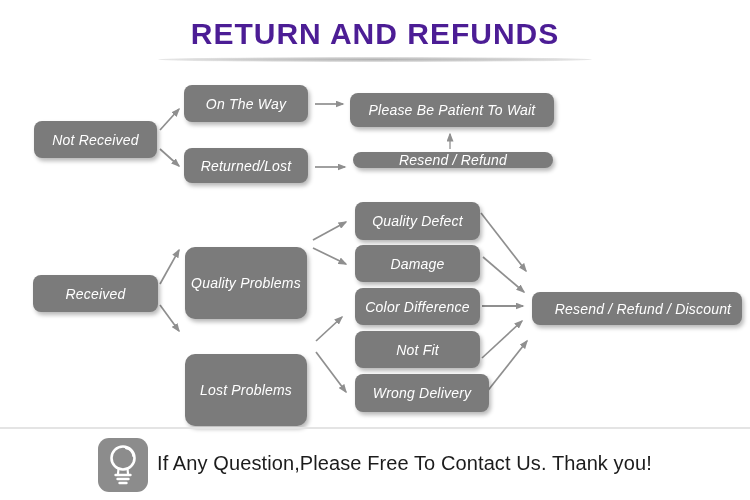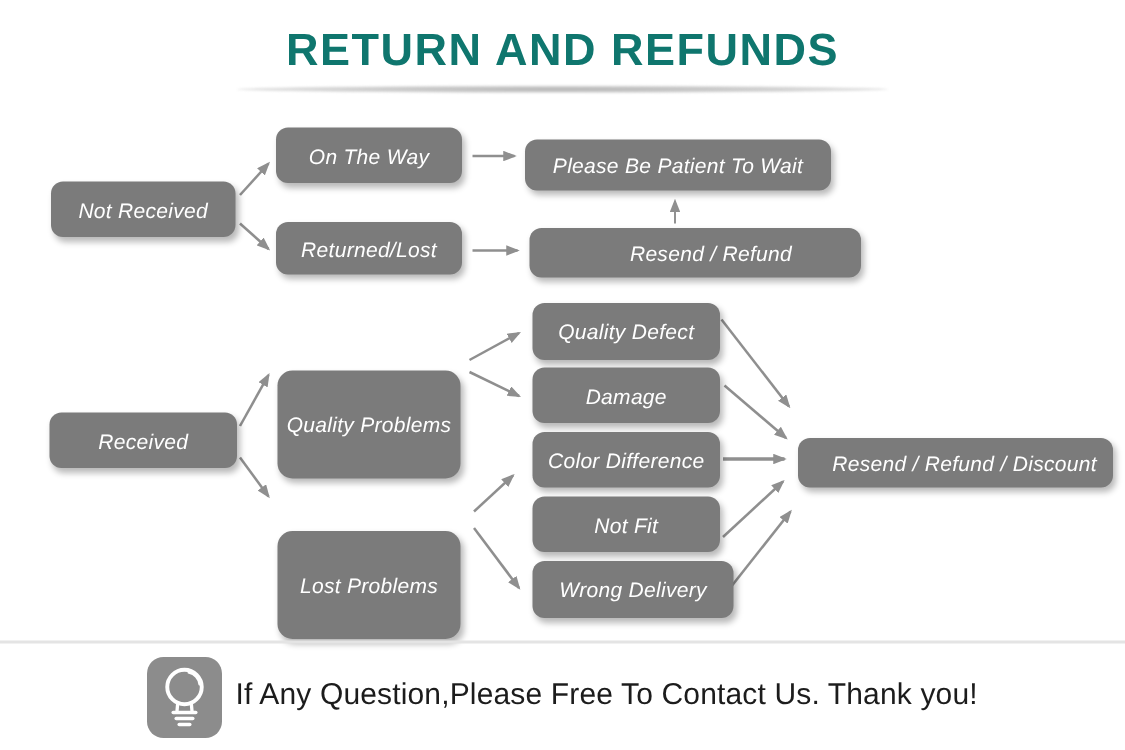--- a/index.html
+++ b/index.html
@@ -2,38 +2,38 @@
 <html><head>
 <meta charset="utf-8">
 <style>
   html,body{margin:0;padding:0;background:#fff;}
   .canvas{
     position:relative;width:750px;height:500px;background:#ffffff;overflow:hidden;
     font-family:"Liberation Sans","DejaVu Sans",sans-serif;
   }
   .title{
     position:absolute;top:17px;left:0;width:750px;text-align:center;
-    font-size:30px;font-weight:600;letter-spacing:1px;color:#0f766e;
+    font-size:30px;font-weight:600;letter-spacing:1px;color:#4c1d95;
   }
   .title-underline{
     position:absolute;top:57px;left:158px;width:434px;height:5px;
     background:radial-gradient(ellipse at center,#b3b3b3 0%,#cfcfcf 45%,rgba(207,207,207,0) 95%);
     border-radius:50%;filter:blur(0.6px);
   }
   .node{
     position:absolute;display:flex;align-items:center;justify-content:center;
     background:#7b7b7b;color:#fff;font-size:14px;text-align:center;
     border-radius:8px;box-shadow:2px 3px 4px rgba(0,0,0,0.28);letter-spacing:.2px;font-style:italic;
   }
   .node.big{border-radius:10px;margin-top:44px;}
   #n-not-received{left:34px;top:121px;width:123px;height:37px;}
   #n-on-the-way{left:184px;top:85px;width:124px;height:37px;}
   #n-returned-lost{left:184px;top:148px;width:124px;height:35px;}
   #n-please-wait{left:350px;top:93px;width:204px;height:34px;}
-  #n-resend-refund{left:353px;top:152px;width:200px;height:33px;padding-left:21px;}
+  #n-resend-refund{left:353px;top:152px;width:200px;height:16px;}
   #n-quality-problems{left:185px;top:203px;width:122px;height:72px;}
   #n-received{left:33px;top:275px;width:125px;height:37px;}
   #n-other-problems{left:185px;top:310px;width:122px;height:72px;}
   #n-quality-defect{left:355px;top:202px;width:125px;height:38px;}
   #n-damage{left:355px;top:245px;width:125px;height:37px;}
   #n-color-difference{left:355px;top:288px;width:125px;height:37px;}
   #n-not-fit{left:355px;top:331px;width:125px;height:37px;}
   #n-wrong-delivery{left:355px;top:374px;width:134px;height:38px;}
   #n-resend-refund-discount{left:532px;top:292px;width:198px;height:33px;padding-left:12px;}
   .arrow-layer{position:absolute;left:0;top:0;width:750px;height:430px;pointer-events:none;}

